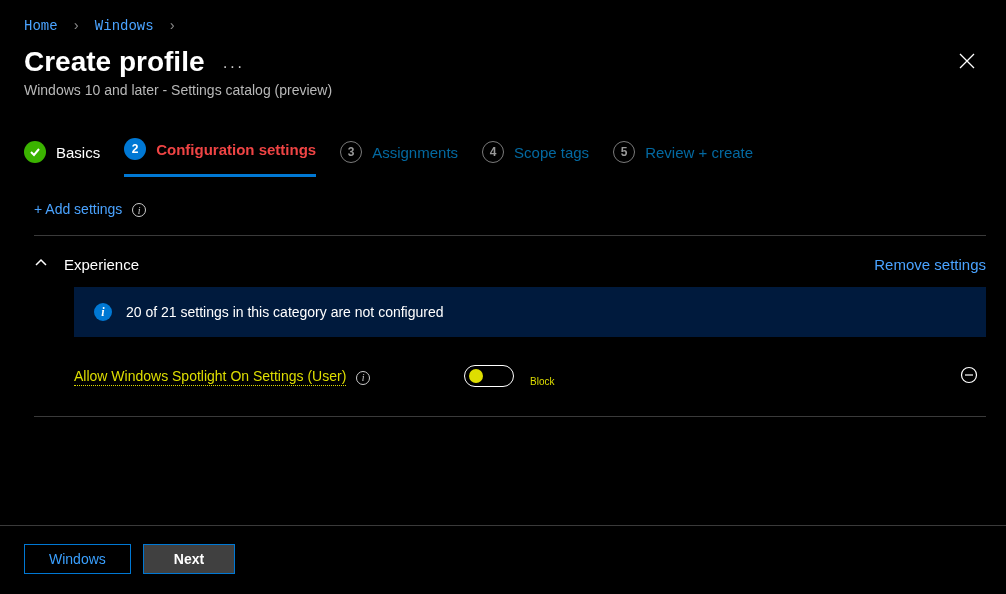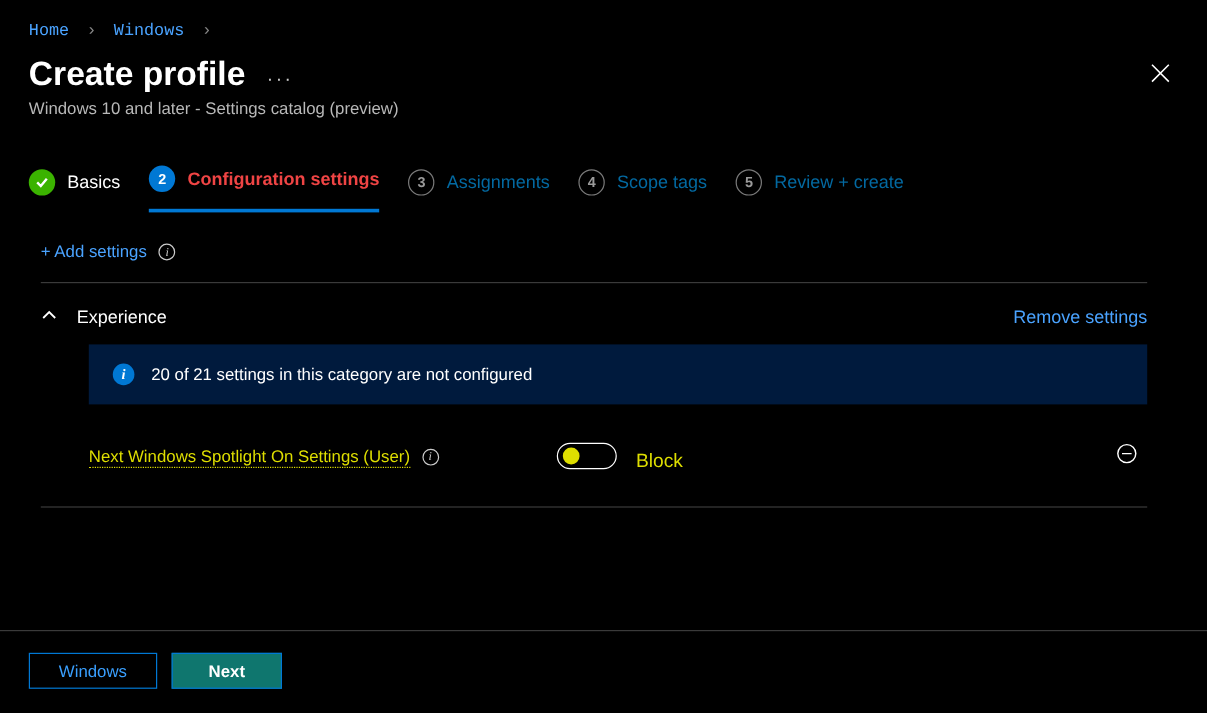--- a/index.html
+++ b/index.html
@@ -108,21 +108,21 @@
     .step.active {
       border-bottom: 3px solid #0078d4;
     }
     .step.pending .step-label {
       color: #0369a1;
     }
     .step.done .step-label {
       color: #ffffff;
     }
     .content {
-      padding: 24px 50px 0 34px;
+      padding: 24px 20px 0 34px;
     }
     .add-settings-row {
       padding-bottom: 18px;
       border-bottom: 1px solid #3a3a3a;
     }
     .add-settings {
       color: #4aa3ff;
       font-size: 14px;
       cursor: pointer;
     }
@@ -229,21 +229,21 @@
       width: 14px;
       height: 14px;
       background: #dede00;
       border-radius: 50%;
       position: absolute;
       left: 4px;
       top: 3px;
     }
     .toggle-label {
       color: #dede00;
-      font-size: 16px;
+      font-size: 10px;
       margin-top: 11px;
     }
     .remove-setting {
       margin-left: auto;
       cursor: pointer;
       color: #ffffff;
       padding-right: 8px;
     }
     .footer {
       position: absolute;
@@ -260,21 +260,21 @@
       font-size: 14px;
       cursor: pointer;
       border: 1px solid #0078d4;
       font-family: inherit;
     }
     .btn-secondary {
       background: transparent;
       color: #3aa0ff;
     }
     .btn-primary {
-      background: #0f766e;
+      background: #404040;
       color: #ffffff;
       font-weight: 600;
       border: 1px solid #0078d4;
       padding: 6px 30px;
     }
   </style>
 </head>
 <body>
 
 <div class="breadcrumb">
@@ -341,21 +341,21 @@
   </div>
 
   <div class="category-body">
     <div class="info-banner">
       <div class="info-icon-blue">i</div>
       <span class="info-banner-text">20 of 21 settings in this category are not configured</span>
     </div>
 
     <div class="setting-row">
       <div class="setting-label-col">
-        <span class="setting-label">Next Windows Spotlight On Settings (User)</span>
+        <span class="setting-label">Allow Windows Spotlight On Settings (User)</span>
         <span class="info-circle">i</span>
       </div>
       <div class="toggle-col">
         <div class="toggle">
           <div class="toggle-knob"></div>
         </div>
         <span class="toggle-label">Block</span>
       </div>
       <div class="remove-setting">
         <svg width="18" height="18" viewBox="0 0 18 18">

